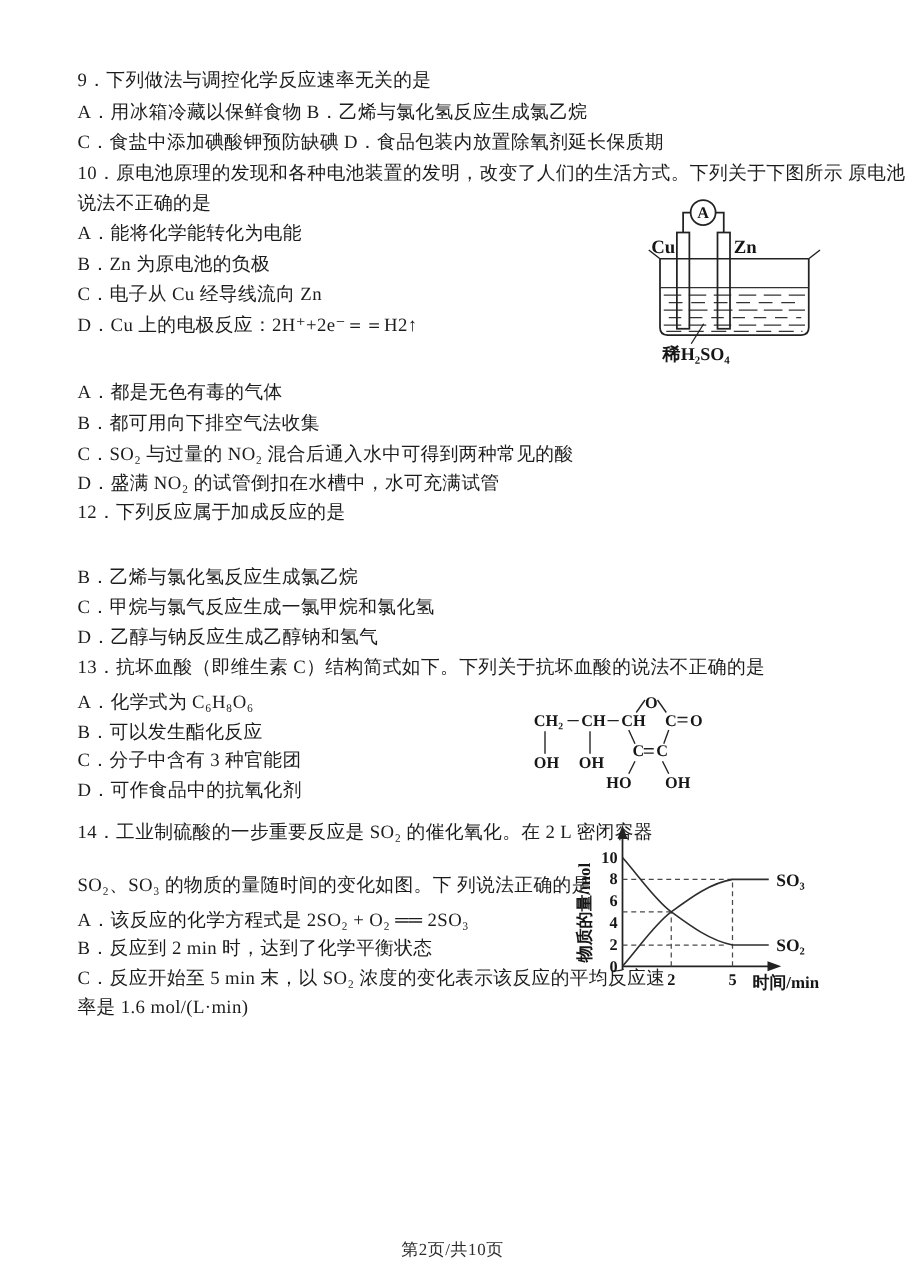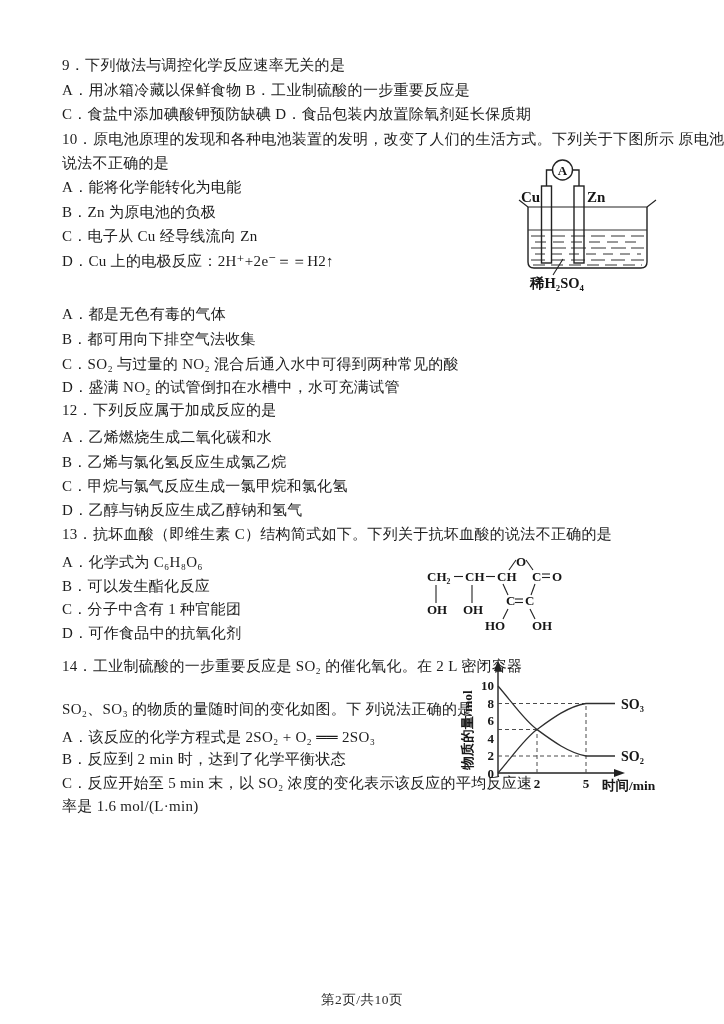--- a/index.html
+++ b/index.html
@@ -34,21 +34,21 @@
   .dash  { stroke:#4a4a4a; stroke-width:1; fill:none; stroke-dasharray:4 3; }
   .curve { stroke:#2e2e2e; stroke-width:1.3; fill:none; }
   .liq   { stroke:#333; stroke-width:1; fill:none; }
 </style>
 </head>
 <body>
 
 <div class="page">
 
   <div class="ln" style="top:56px">9．下列做法与调控化学反应速率无关的是</div>
-  <div class="ln" style="top:81px">A．用冰箱冷藏以保鲜食物 B．工业制硫酸的一步重要反应是</div>
+  <div class="ln" style="top:81px">A．用冰箱冷藏以保鲜食物 B．乙烯与氯化氢反应生成氯乙烷</div>
   <div class="ln" style="top:105px">C．食盐中添加碘酸钾预防缺碘 D．食品包装内放置除氧剂延长保质期</div>
 
   <div class="ln" style="top:130px">10．原电池原理的发现和各种电池装置的发明，改变了人们的生活方式。下列关于下图所示 原电池装置的</div>
   <div class="ln" style="top:154px">说法不正确的是</div>
   <div class="ln" style="top:178px">A．能将化学能转化为电能</div>
   <div class="ln" style="top:203px">B．Zn 为原电池的负极</div>
   <div class="ln" style="top:227px">C．电子从 Cu 经导线流向 Zn</div>
   <div class="ln" style="top:252px">D．Cu 上的电极反应：2H⁺+2e⁻＝＝H2↑</div>
 
   <svg class="fig" style="left:503px; top:156px" width="170" height="140" viewBox="0 0 170 140">
@@ -82,29 +82,28 @@
     <line class="strokeTh" x1="60" y1="103" x2="50" y2="119"></line>
     <text class="sol" x="27" y="132">稀H₂SO₄</text>
   </svg>
 
   <div class="ln" style="top:305px">A．都是无色有毒的气体</div>
   <div class="ln" style="top:330px">B．都可用向下排空气法收集</div>
   <div class="ln" style="top:355px">C．SO₂ 与过量的 NO₂ 混合后通入水中可得到两种常见的酸</div>
   <div class="ln" style="top:378px">D．盛满 NO₂ 的试管倒扣在水槽中，水可充满试管</div>
 
   <div class="ln" style="top:401px">12．下列反应属于加成反应的是</div>
-  <div class="ln" style="top:428px">A．乙烯燃烧生成二氧化碳和水</div>
   <div class="ln" style="top:453px">B．乙烯与氯化氢反应生成氯乙烷</div>
   <div class="ln" style="top:477px">C．甲烷与氯气反应生成一氯甲烷和氯化氢</div>
   <div class="ln" style="top:501px">D．乙醇与钠反应生成乙醇钠和氢气</div>
 
   <div class="ln" style="top:525px">13．抗坏血酸（即维生素 C）结构简式如下。下列关于抗坏血酸的说法不正确的是</div>
   <div class="ln" style="top:553px">A．化学式为 C₆H₈O₆</div>
   <div class="ln" style="top:577px">B．可以发生酯化反应</div>
-  <div class="ln" style="top:600px">C．分子中含有 1 种官能团</div>
+  <div class="ln" style="top:600px">C．分子中含有 3 种官能团</div>
   <div class="ln" style="top:624px">D．可作食品中的抗氧化剂</div>
 
   <svg class="fig" style="left:413px; top:547px" width="168" height="92" viewBox="0 0 168 92">
 
     <text class="atom" x="14" y="34">CH₂</text>
     <line class="strokeTh" x1="41" y1="29.5" x2="50" y2="29.5"></line>
     <text class="atom" x="52" y="34">CH</text>
     <line class="strokeTh" x1="73" y1="29.5" x2="82" y2="29.5"></line>
     <text class="atom" x="84" y="34">CH</text>
 

